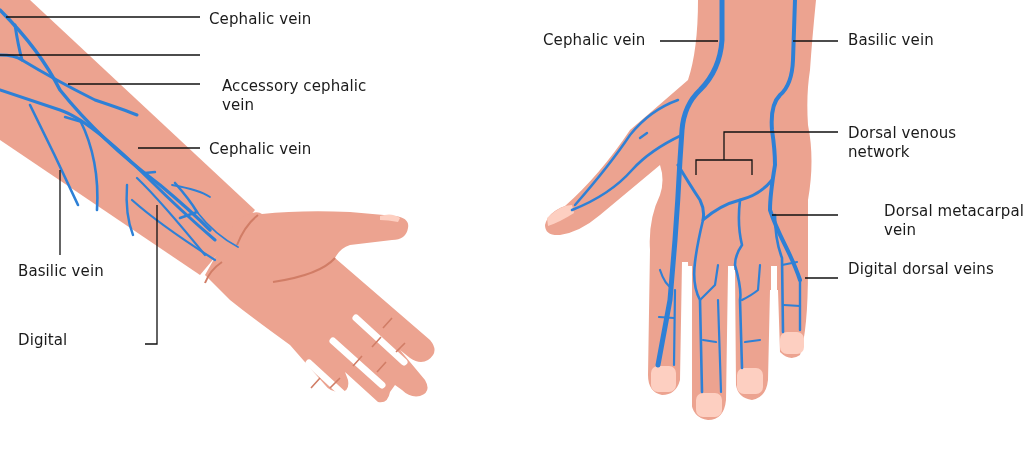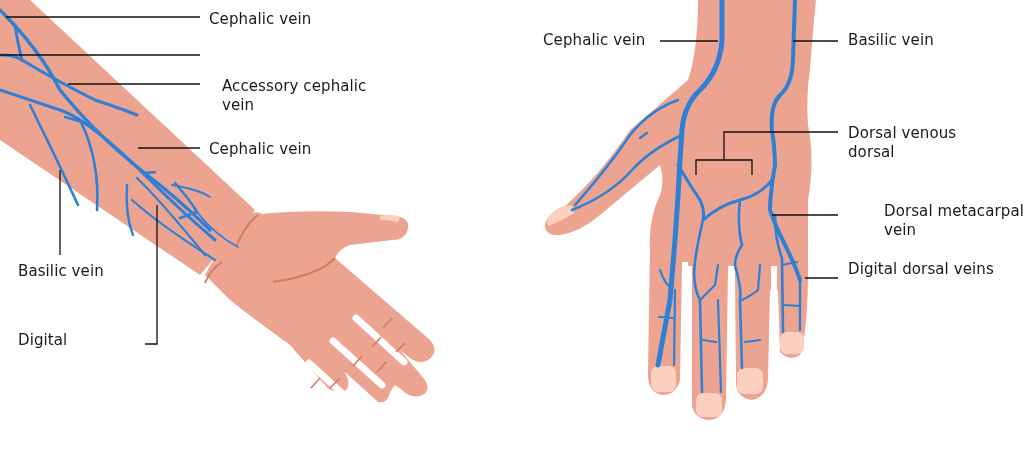--- a/index.html
+++ b/index.html
@@ -125,21 +125,21 @@
   <div class="label" style="left:209px; top:140px;">Cephalic vein</div>
   <div class="label" style="left:18px; top:262px;">Basilic vein</div>
   <div class="label" style="left:18px; top:331px;">
     <div>Digital</div>
   </div>
 
   <div class="label" style="left:543px; top:31px;">Cephalic vein</div>
   <div class="label" style="left:848px; top:31px;">Basilic vein</div>
   <div class="label" style="left:848px; top:124px;">
     <div>Dorsal venous</div>
-    <div>dorsal</div>
+    <div>network</div>
   </div>
   <div class="label" style="left:884px; top:202px;">
     <div>Dorsal metacarpal</div>
     <div>vein</div>
   </div>
   <div class="label" style="left:848px; top:260px;">Digital dorsal veins</div>
 
 </div>
 
 </body></html>

